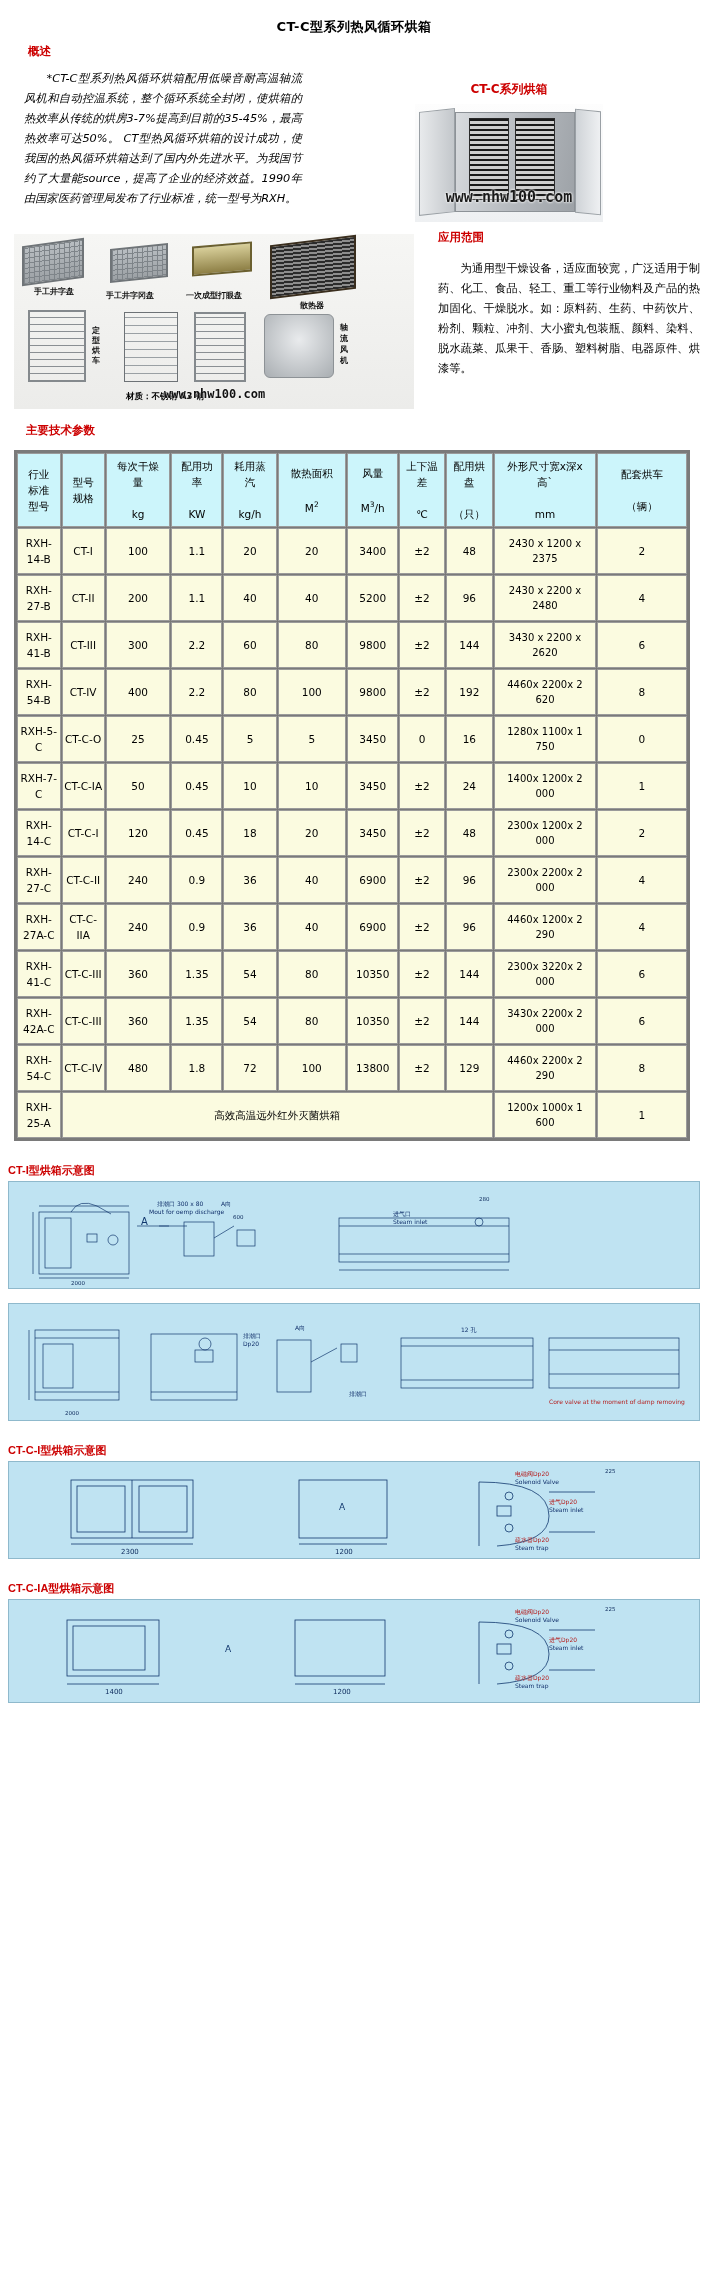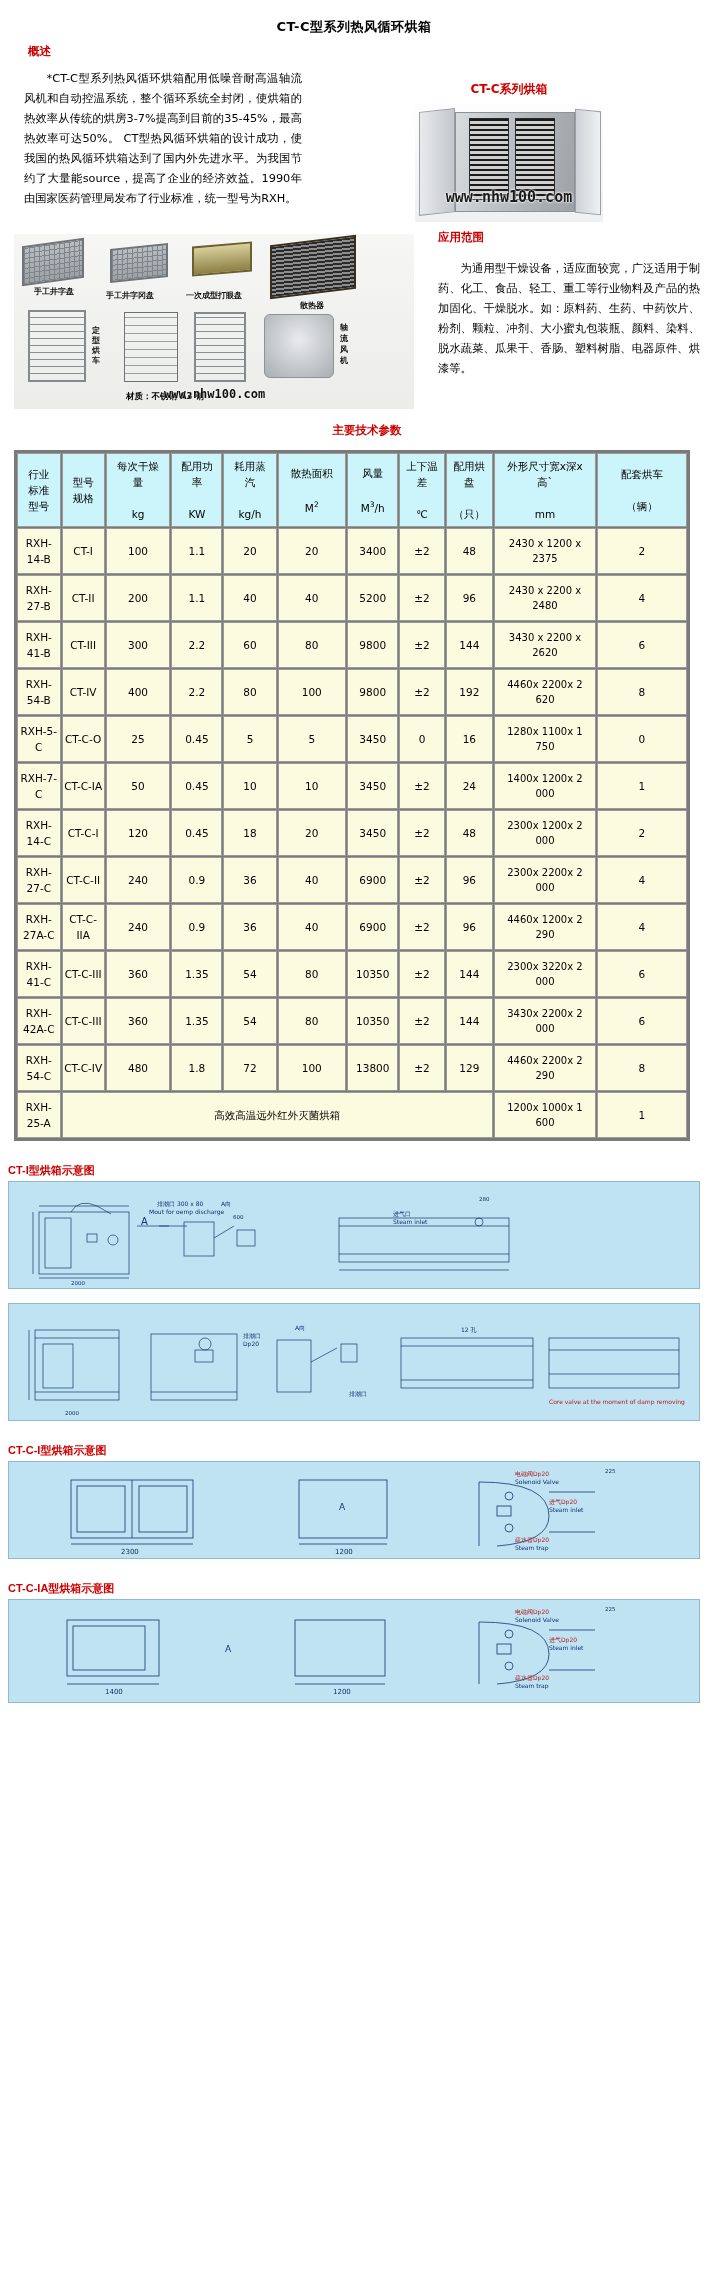--- a/index.html
+++ b/index.html
@@ -24,21 +24,21 @@
   
   .intro { position: relative; padding: 0 6px; }
   .sec-head {
     color: #cc0000;
     font-weight: bold;
     font-size: 11.5px;
   }
   .intro-head { padding-left: 22px; padding-top: 2px; }
 
   .intro-row { display: flex; align-items: flex-start; }
-  .intro-left { width: 296px; padding: 10px 0 0 18px; }
+  .intro-left { width: 296px; padding: 10px 0 0 18px; font-style: italic; }
   .intro-right { width: 400px; padding-left: 14px; }
 
   .para {
     font-size: 11.3px;
     line-height: 20px;
     text-indent: 2em;
     text-align: justify;
     color: #000;
   }
 
@@ -130,21 +130,21 @@
   .fanblk { background: radial-gradient(circle at 50% 40%, #e9ebed, #a9aeb2); border-radius:6px; border:1px solid #8d9296;}
   .wm2 {
     position: absolute; left: 150px; bottom: 8px;
     font-family: "DejaVu Sans Mono","Liberation Mono",monospace;
     font-weight: bold; font-size: 12px; color:#111;
     text-shadow: 0 0 2px #fff;
   }
   .mat-note { position:absolute; left:112px; bottom:6px; font-size:8.5px; font-weight:bold; }
 
   
-  .params-head { padding: 14px 0 8px 26px; text-align: center; }
+  .params-head { padding: 14px 0 8px 26px; }
 
   table.spec {
     border-collapse: separate;
     border-spacing: 1px;
     width: 676px;
     margin: 4px 0 0 14px;
     border: 2px solid #7a7a7a;
     background: #7a7a7a;
     font-size: 10.5px;
   }

